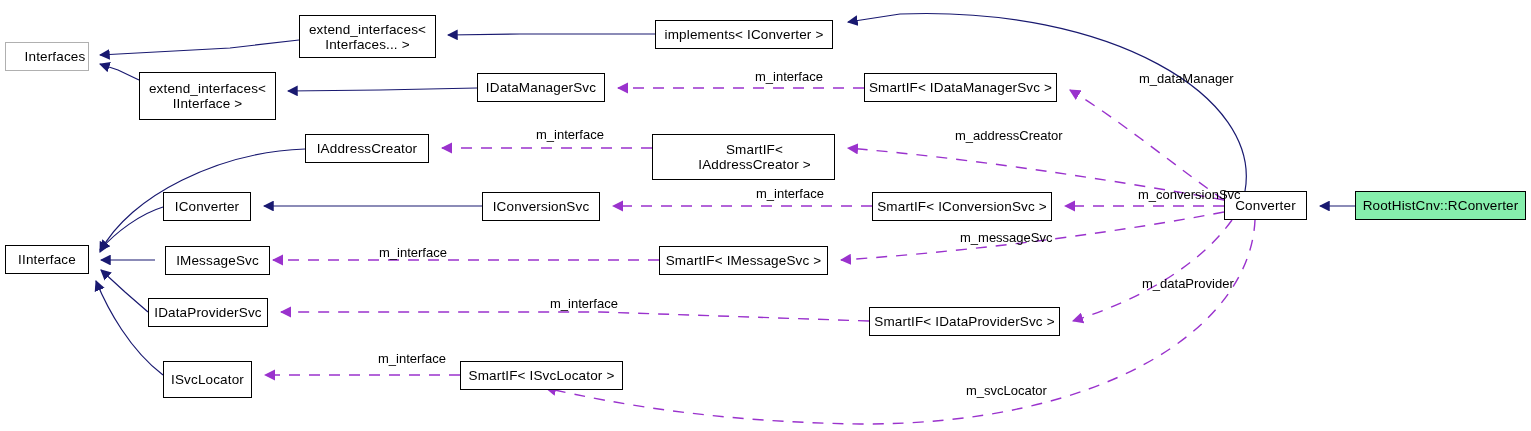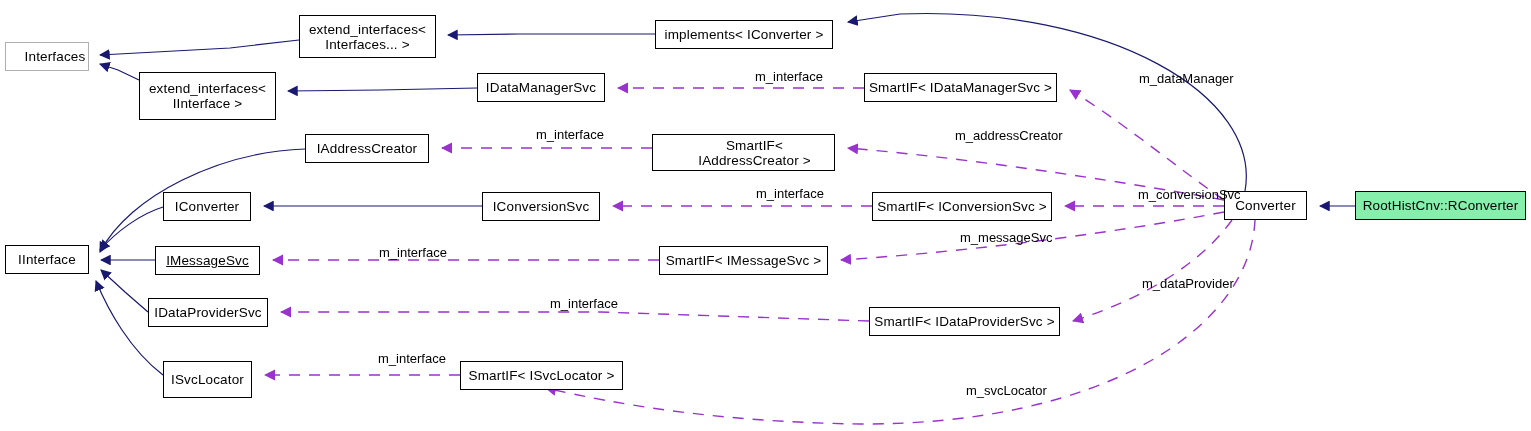--- a/index.html
+++ b/index.html
@@ -114,31 +114,31 @@
 IInterface &gt;</div>
 
   <div class="node" style="left:655px; top:20px;  width:178px; height:29px;">implements&lt; IConverter &gt;</div>
 
   <div class="node" style="left:477px; top:73px;  width:128px; height:29px;">IDataManagerSvc</div>
 
   <div class="node" style="left:864px; top:73px;  width:193px; height:29px;">SmartIF&lt; IDataManagerSvc &gt;</div>
 
   <div class="node" style="left:305px; top:134px; width:124px; height:29px;">IAddressCreator</div>
 
-  <div class="node" style="left:652px; top:134px; width:183px; height:37px;padding-left:22px;">SmartIF&lt; IAddressCreator &gt;</div>
+  <div class="node" style="left:652px; top:134px; width:183px; height:46px;padding-left:22px;">SmartIF&lt; IAddressCreator &gt;</div>
 
   <div class="node" style="left:163px; top:192px; width:88px;  height:29px;">IConverter</div>
 
   <div class="node" style="left:482px; top:192px; width:118px; height:29px;">IConversionSvc</div>
 
   <div class="node" style="left:872px; top:192px; width:180px; height:29px;">SmartIF&lt; IConversionSvc &gt;</div>
 
   <div class="node" style="left:5px;   top:245px; width:84px;  height:29px;">IInterface</div>
 
-  <div class="node" style="left:155px; top:246px; width:105px; height:29px;text-decoration:underline;">IMessageSvc</div>
+  <div class="node" style="left:165px; top:246px; width:105px; height:29px;">IMessageSvc</div>
 
   <div class="node" style="left:659px; top:246px; width:169px; height:29px;">SmartIF&lt; IMessageSvc &gt;</div>
 
   <div class="node" style="left:148px; top:298px; width:120px; height:29px;">IDataProviderSvc</div>
 
   <div class="node" style="left:869px; top:307px; width:191px; height:29px;">SmartIF&lt; IDataProviderSvc &gt;</div>
 
   <div class="node" style="left:163px; top:361px; width:89px;  height:37px;">ISvcLocator</div>
 
   <div class="node" style="left:460px; top:361px; width:163px; height:29px;">SmartIF&lt; ISvcLocator &gt;</div>

